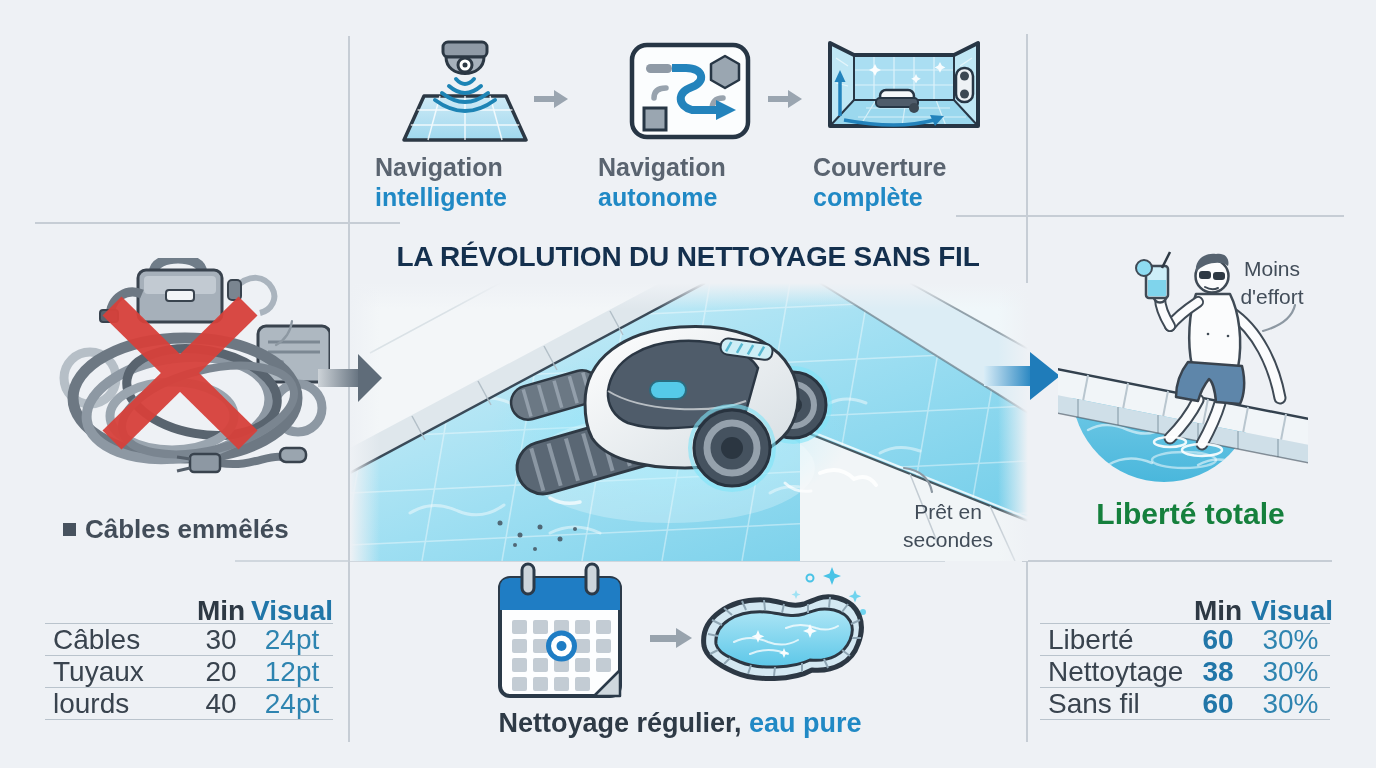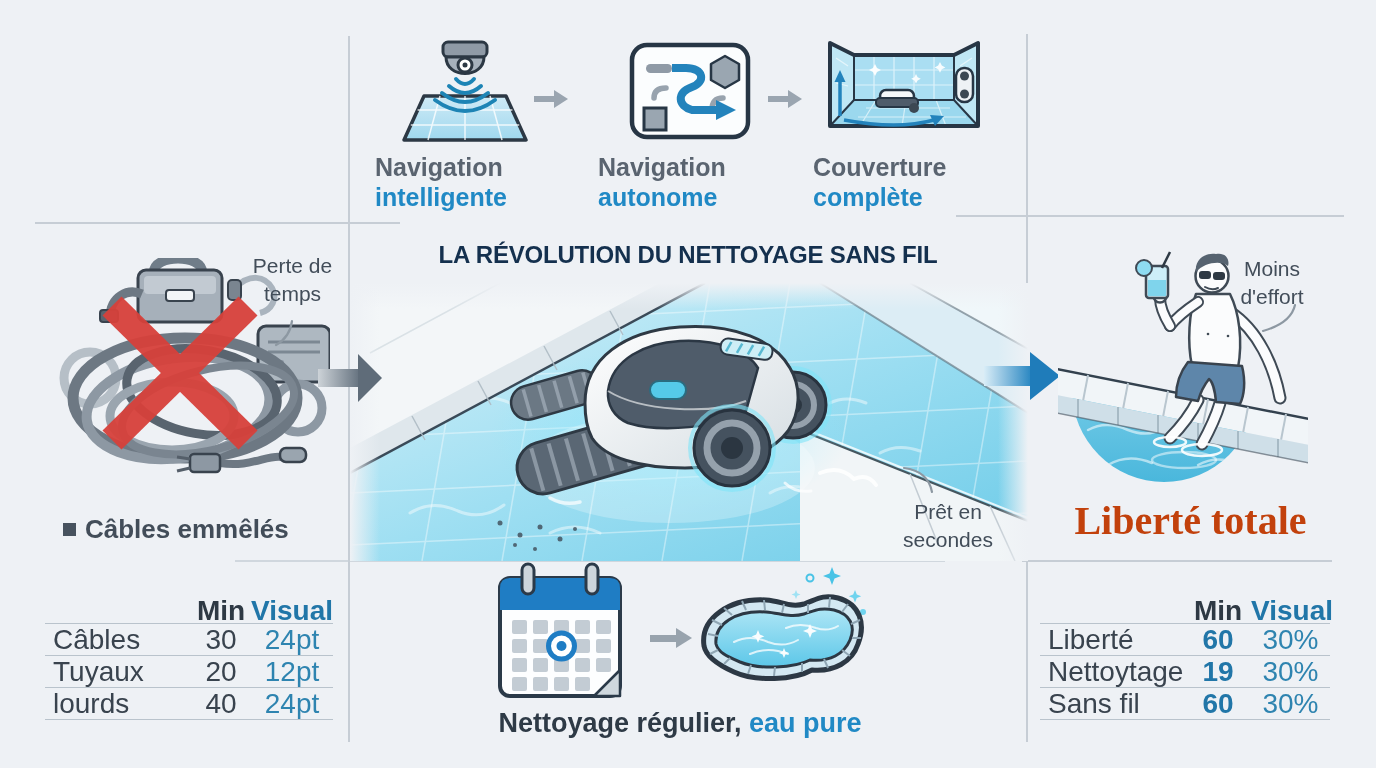--- a/index.html
+++ b/index.html
@@ -4,42 +4,42 @@
 <style>
   html,body{margin:0;padding:0;}
   body{font-family:"Liberation Sans","DejaVu Sans",sans-serif;background:#dfe3e8;}
   #stage{position:relative;width:1376px;height:768px;background:#eef1f5;overflow:hidden;}
   .abs{position:absolute;}
   .divider{position:absolute;background:#c6cdd5;}
   .step-label{position:absolute;width:180px;text-align:left;font-weight:700;font-size:25px;line-height:30px;}
   .step-label .l1{color:#5a6470;}
   .step-label .l2{color:#2089c5;}
   .page-title{position:absolute;left:388px;top:241px;width:600px;text-align:center;
-    font-size:24px;font-weight:700;letter-spacing:-0.2px;color:#14304e;}
+    font-size:28px;font-weight:700;letter-spacing:-0.2px;color:#14304e;}
   .callout{position:absolute;font-size:21px;line-height:1.32;color:#424d59;text-align:center;}
   .bullet-row{position:absolute;display:flex;align-items:center;}
   .bullet-sq{width:13px;height:13px;margin-right:9px;flex:0 0 auto;}
   .bullet-txt{font-size:26px;font-weight:700;color:#424d59;white-space:nowrap;}
   .dtable{position:absolute;font-size:28px;color:#39434e;}
   .trow{display:flex;align-items:center;height:31px;border-top:1.5px solid #b9c3cc;}
   .trow.thead{border-top:none;height:25px;}
   .trow.last{border-bottom:1.5px solid #b9c3cc;}
   .tc{white-space:nowrap;}
   .lt .tc.lbl{width:146px;padding-left:8px;box-sizing:border-box;}
   .lt .tc.min{width:60px;text-align:center;}
   .lt .tc.vis{width:82px;text-align:center;}
   .rt .tc.lbl{width:145px;padding-left:8px;box-sizing:border-box;}
   .rt .tc.min{width:66px;text-align:center;}
   .rt .tc.vis{width:79px;text-align:center;}
   .th-dark{font-weight:700;color:#2e3944;}
   .th-blue{font-weight:700;color:#2176a8;}
   .v-blue{color:#2e84b0;}
   .v-blue-bold{color:#2176a8;font-weight:700;}
   .headline{position:absolute;left:1058px;top:497px;width:265px;text-align:center;
-    font-size:40px;font-weight:700;color:#c2410c;font-family:Liberation Serif, serif;}
+    font-size:30px;font-weight:700;color:#15803d;}
   .bottom-caption{position:absolute;left:430px;top:708px;width:500px;text-align:center;
     font-size:27px;font-weight:700;white-space:nowrap;}
   .bottom-caption .c-dark{color:#2e3a46;}
   .bottom-caption .c-blue{color:#2089c5;}
   svg{display:block;}
 </style>
 </head>
 <body>
 
 <div id="stage">
@@ -328,24 +328,20 @@
     <rect x="140" y="196" width="30" height="18" rx="4" fill="#8d98a3" stroke="#39434e" stroke-width="2.5"></rect>
     <line x1="140" y1="201" x2="127" y2="199" stroke="#555f6a" stroke-width="3"></line>
     <line x1="140" y1="210" x2="127" y2="213" stroke="#555f6a" stroke-width="3"></line>
     <rect x="230" y="190" width="26" height="14" rx="6" fill="#9aa5af" stroke="#39434e" stroke-width="2.5"></rect>
     <g stroke="#d7413b" stroke-width="27" opacity="0.95">
       <line x1="62" y1="48" x2="198" y2="182"></line>
       <line x1="198" y1="48" x2="62" y2="182"></line>
     </g>
   </svg>
 
-  <div class="callout" style="left:240px;top:252px;width:105px;">
-    <div>Perte de</div>
-    <div>temps</div>
-  </div>
 
   <svg class="abs" style="left:318px;top:354px;" width="64" height="48" viewBox="0 0 64 48">
     <defs>
       <linearGradient id="grayAr" x1="0" y1="0" x2="1" y2="0">
         <stop offset="0" stop-color="#cdd3d8"></stop>
           <stop offset="1" stop-color="#667380"></stop>
       </linearGradient>
     </defs>
     <rect x="0" y="15" width="41" height="18" fill="url(#grayAr)"></rect>
     <polygon points="40,0 64,24 40,48" fill="#5f6c79"></polygon>
@@ -475,21 +471,21 @@
       <div class="tc min th-dark">Min</div>
       <div class="tc vis th-blue">Visual</div>
     </div>
     <div class="trow">
       <div class="tc lbl">Liberté</div>
       <div class="tc min v-blue-bold">60</div>
       <div class="tc vis v-blue">30%</div>
     </div>
     <div class="trow">
       <div class="tc lbl">Nettoytage</div>
-      <div class="tc min v-blue-bold">19</div>
+      <div class="tc min v-blue-bold">38</div>
       <div class="tc vis v-blue">30%</div>
     </div>
     <div class="trow last">
       <div class="tc lbl">Sans fil</div>
       <div class="tc min v-blue-bold">60</div>
       <div class="tc vis v-blue">30%</div>
     </div>
   </div>
 
   <svg class="abs" style="left:492px;top:560px;" width="136" height="144" viewBox="0 0 136 144">

